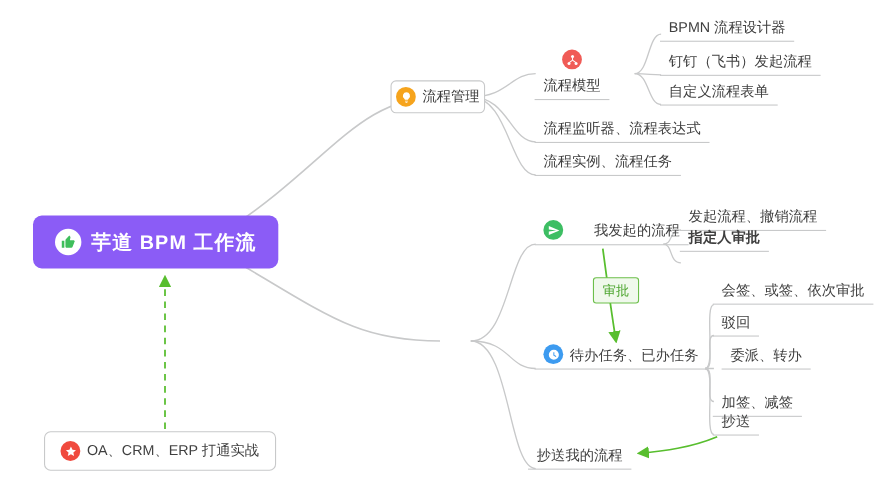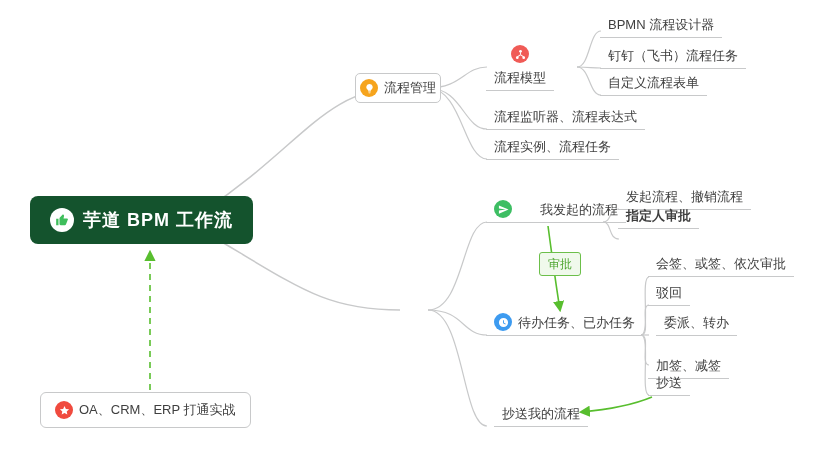--- a/index.html
+++ b/index.html
@@ -3,21 +3,21 @@
 <meta charset="utf-8">
 <style>
   * { margin:0; padding:0; box-sizing:border-box; }
   html,body { background:#fff; }
   body { font-family:"Liberation Sans","DejaVu Sans",sans-serif; }
   .canvas { position:relative; width:814px; height:453px; background:#ffffff; overflow:hidden; }
   svg.wires { position:absolute; left:0; top:0; z-index:1; }
   .node { position:absolute; z-index:2; display:flex; align-items:center; white-space:nowrap; cursor:default; }
   .central {
     left:30px; top:196px;
-    background:#14532d; color:#fff; border-radius:8px;
+    background:#8b5cf6; color:#fff; border-radius:8px;
     padding:12px 20px; font-size:18px; font-weight:bold; letter-spacing:1px; gap:9px;
   }
   .boxed {
     background:#fff; border:1px solid #C8C9CA; border-radius:5px;
     padding:5px 4px; font-size:13px; color:#3F3F3F; gap:6px;
   }
   .leaf {
     padding:3px 8px 4px; border-bottom:1.5px solid #C8C9CA;
     font-size:13px; color:#3F3F3F; line-height:17px; gap:6px; background:transparent;
   }
@@ -109,21 +109,21 @@
           <path d="M19.4 16.4l-7-5-1.2 1.6 7 5z"></path>
         </svg>
     </span>
     <span>流程模型</span>
   </div>
 
   <div class="node leaf" style="left:600px; top:13px;">
     <span>BPMN 流程设计器</span>
   </div>
   <div class="node leaf" style="left:600px; top:44px;">
-    <span>钉钉（飞书）流程任务</span>
+    <span>钉钉（飞书）发起流程</span>
   </div>
   <div class="node leaf" style="left:600px; top:71px;">
     <span>自定义流程表单</span>
   </div>
   <div class="node leaf" style="left:486px; top:105px;">
     <span>流程监听器、流程表达式</span>
   </div>
   <div class="node leaf" style="left:486px; top:135px;">
     <span>流程实例、流程任务</span>
   </div>
@@ -160,21 +160,21 @@
   </div>
   <div class="node leaf" style="left:612px; top:311px;margin-left:44px;">
     <span>委派、转办</span>
   </div>
   <div class="node leaf" style="left:648px; top:354px;">
     <span>加签、减签</span>
   </div>
   <div class="node leaf" style="left:648px; top:371px;">
     <span>抄送</span>
   </div>
-  <div class="node leaf" style="left:494px; top:402px;">
+  <div class="node leaf" style="left:480px; top:402px;">
     <span>抄送我的流程</span>
   </div>
 
   <div class="node boxed" style="left:40px; top:392px; padding:8px 14px; border-radius:6px;">
     <span class="icon-circle ic-crimson">
       <svg viewBox="0 0 24 24">
           <path d="M12 2l3 6.5 7 .8-5.2 4.7 1.4 6.9-6.2-3.5-6.2 3.5 1.4-6.9L2 9.3l7-.8z"></path>
         </svg>
     </span>
     <span>OA、CRM、ERP 打通实战</span>

